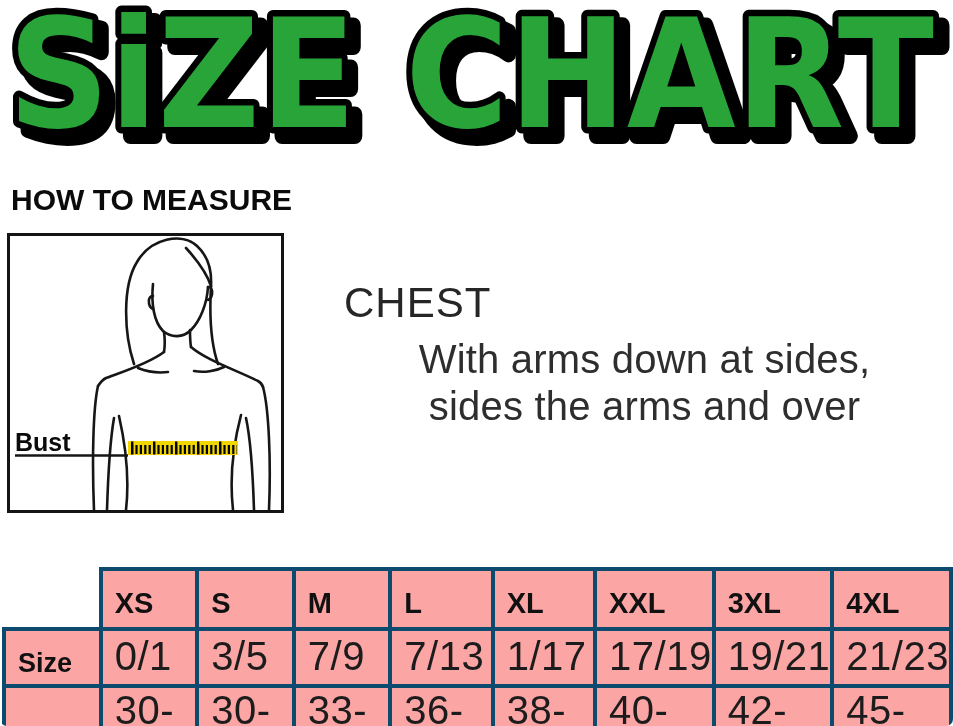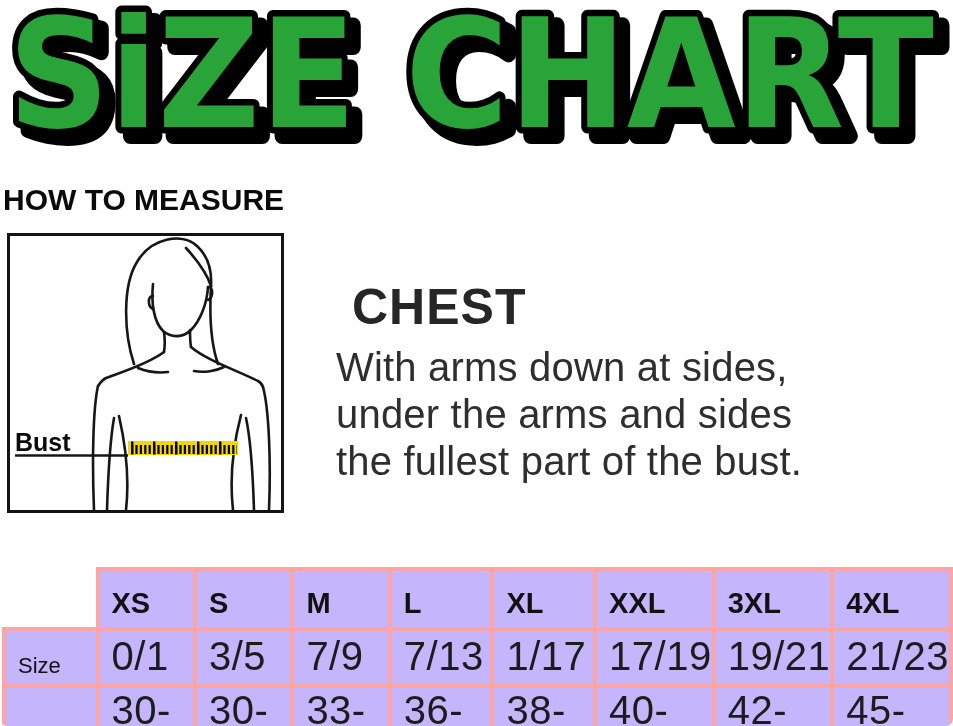--- a/index.html
+++ b/index.html
@@ -13,58 +13,58 @@
     border-radius:7px;
   }
   
   #title-svg{position:absolute;left:0;top:0;}
   .title-word{
     font-family:"DejaVu Sans", sans-serif;
     font-weight:bold;
   }
   
   #how-heading{
-    position:absolute;left:3px;top:183px;
+    position:absolute;left:11px;top:183px;
     font-size:30px;font-weight:bold;color:#0b0b0b;
     letter-spacing:0px;white-space:nowrap;
   }
   
   #figure-box{
     position:absolute;left:7px;top:233px;
     width:271px;height:274px;
     border:3px solid #141414;
     background:#fff;
   }
   
   #chest-block{
     position:absolute;left:336px;top:282px;width:617px;
   }
   #chest-heading{
-    font-size:50px;font-weight:700;color:#262626;
-    letter-spacing:1px;line-height:1;margin:0 0 12px 16px;
+    font-size:42px;font-weight:400;color:#262626;
+    letter-spacing:1px;line-height:1;margin:0 0 12px 8px;
   }
   .chest-line{
     font-size:40px;line-height:47px;color:#2e2e2e;
-    letter-spacing:0.2px;white-space:nowrap;font-weight:400;
+    letter-spacing:0.2px;white-space:nowrap;font-weight:400;text-align:center;
   }
   
   #size-table{
     position:absolute;left:2px;top:567px;
     border-collapse:collapse;table-layout:fixed;
   }
   #size-table td{
-    border:4px solid #fca5a5;
+    border:4px solid #0c4a6e;
     vertical-align:bottom;
     padding:0 0 5px 12px;
-    background:#c4b5fd;
+    background:#fca5a5;
     overflow:hidden;
   }
   #size-table td.blank{border:none;background:transparent;}
   #size-table .hdr{font-weight:bold;font-size:29px;height:49px;padding-bottom:7px;}
-  #size-table .rowlabel{font-weight:normal;font-size:22px;height:48px;}
+  #size-table .rowlabel{font-weight:bold;font-size:27px;height:48px;}
   #size-table .val{font-size:40px;height:48px;letter-spacing:0.5px;color:#1c1c1c;}
 </style>
 </head>
 <body>
 
 <div id="page">
 
   <svg id="title-svg" width="953" height="155" viewBox="0 0 953 155" aria-hidden="true">
     <text class="title-word" x="17" y="136" font-size="152" textLength="926" lengthAdjust="spacingAndGlyphs" fill="#000000" stroke="#000000" stroke-width="16" stroke-linejoin="round">SiZE CHART</text>
     <text class="title-word" x="8" y="127" font-size="152" textLength="926" lengthAdjust="spacingAndGlyphs" stroke="#000000" stroke-width="13" stroke-linejoin="round" paint-order="stroke" fill="#29a438">SiZE CHART</text>
@@ -108,22 +108,21 @@
       <line x1="121" y1="212" x2="227" y2="212" stroke="#000" stroke-width="13" stroke-dasharray="2.4 19.6"></line>
 
       <text x="5" y="215" font-size="25" font-weight="bold" fill="#0b0b0b" font-family="Liberation Sans, sans-serif">Bust</text>
       <line x1="5" y1="219.5" x2="118" y2="219.5" stroke="#161616" stroke-width="2.6"></line>
     </svg>
   </div>
 
   <div id="chest-block">
     <div id="chest-heading">CHEST</div>
     <div class="chest-line">With arms down at sides,</div>
-    <div class="chest-line">under the arms and sides</div>
-    <div class="chest-line">the fullest part of the bust.</div>
+    <div class="chest-line">sides the arms and over</div>
   </div>
 
   <table id="size-table">
     <colgroup>
       <col style="width:105px">
         <col style="width:105px">
         <col style="width:105px">
       <col style="width:105px">
         <col style="width:105px">
         <col style="width:105px">

